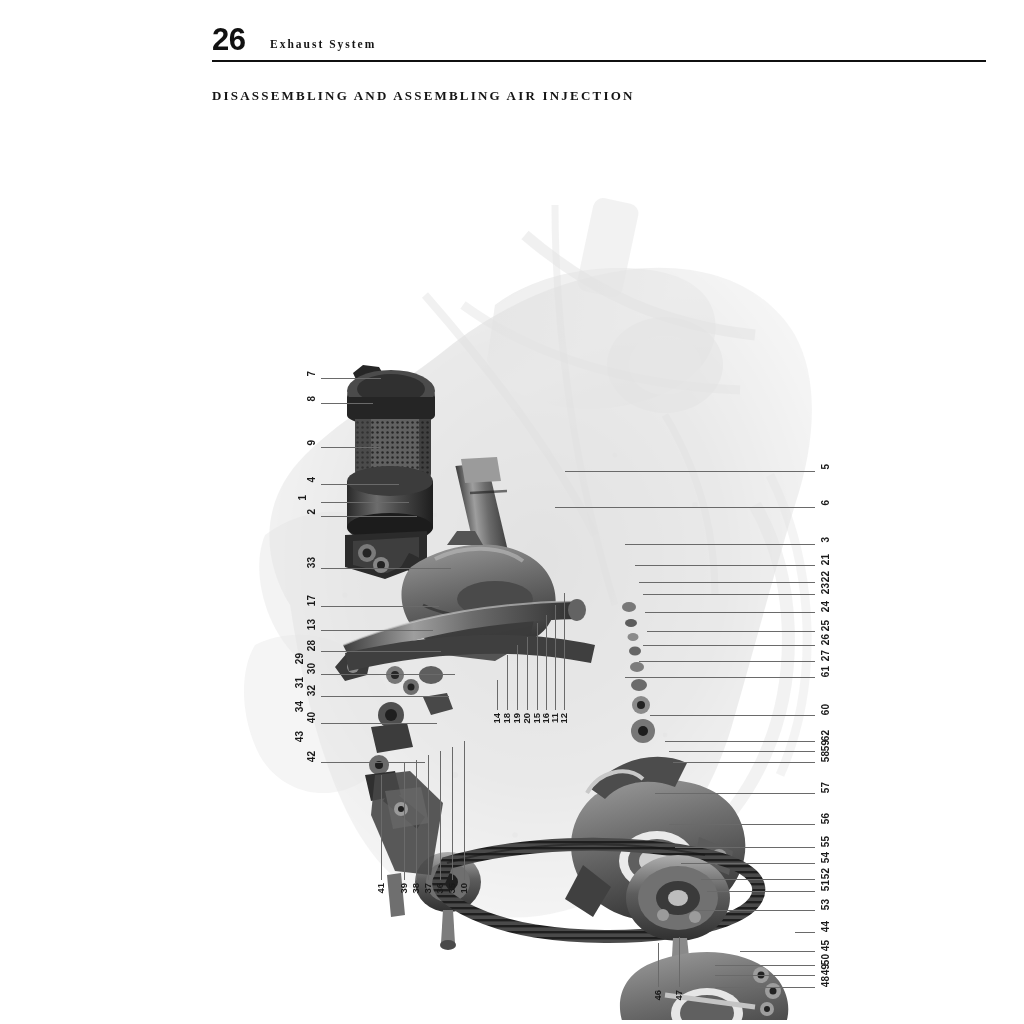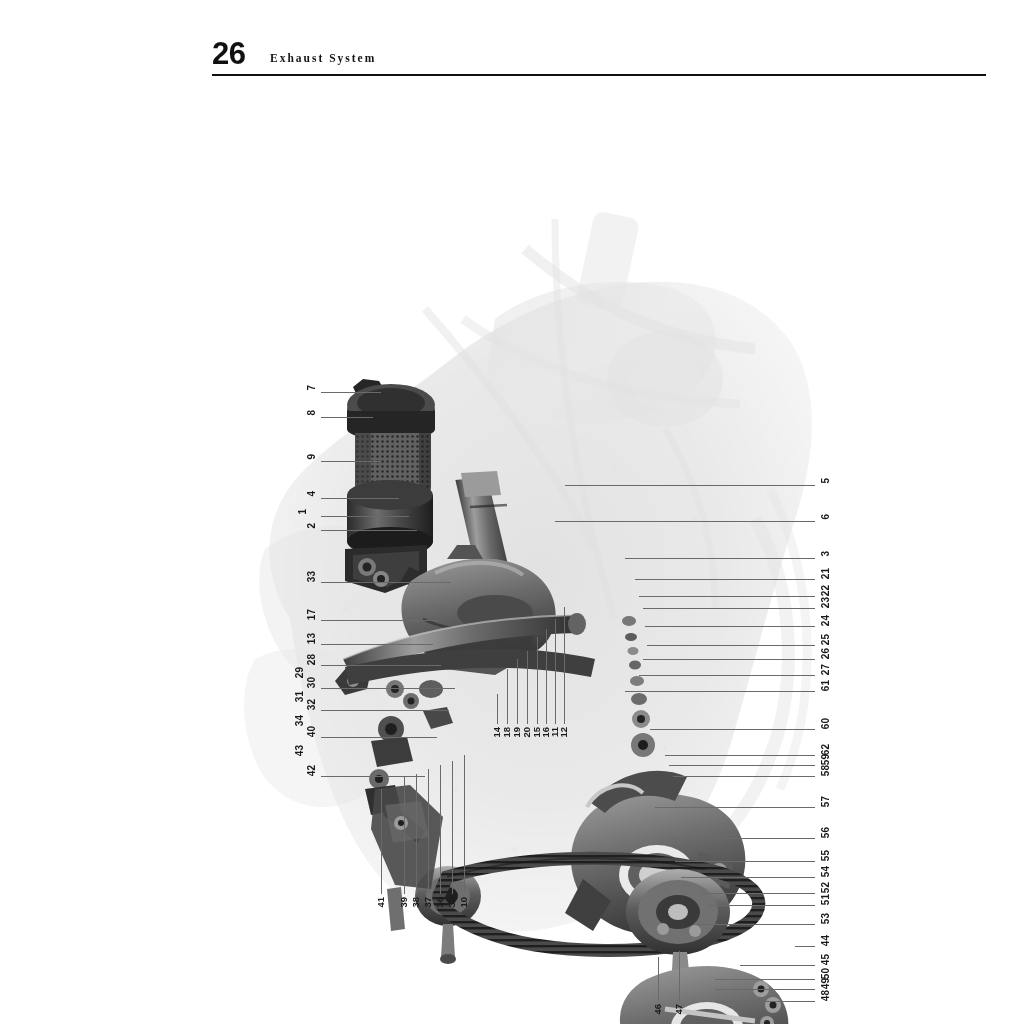--- a/index.html
+++ b/index.html
@@ -3,21 +3,21 @@
 <meta charset="utf-8">
 <style>
   html,body{margin:0;padding:0;}
   body{
     width:1024px;height:1024px;
     background:#ffffff;
     font-family:"Liberation Serif", serif;
     overflow:hidden;
     position:relative;
   }
-  .page{position:absolute;inset:0;margin-top:14px;}
+  .page{position:absolute;inset:0;}
 
   
   .header{position:absolute;left:212px;top:26px;width:640px;height:40px;}
   .pageno{
     position:absolute;left:0;top:-2px;
     font-family:"Liberation Sans", sans-serif;
     font-weight:bold;font-size:31px;color:#111;
     letter-spacing:-0.5px;line-height:1;
   }
   .chaptertitle{
@@ -69,20 +69,21 @@
 </head>
 <body>
 
 <div class="page">
 
   <div class="header">
     <div class="pageno">26</div>
     <div class="chaptertitle">Exhaust System</div>
   </div>
   <div class="rule"></div>
+  <div class="sectiontitle">DISASSEMBLING AND ASSEMBLING AIR INJECTION</div>
 
   <div class="figure">
 
     <svg class="bgphoto" viewBox="0 0 640 790" preserveAspectRatio="none">
       <defs>
         <radialGradient id="bgSoft" cx="50%" cy="45%" r="62%">
           <stop offset="0%" stop-color="#9a9a9a"></stop>
           <stop offset="55%" stop-color="#bcbcbc"></stop>
           <stop offset="100%" stop-color="#ffffff"></stop>
         </radialGradient>

